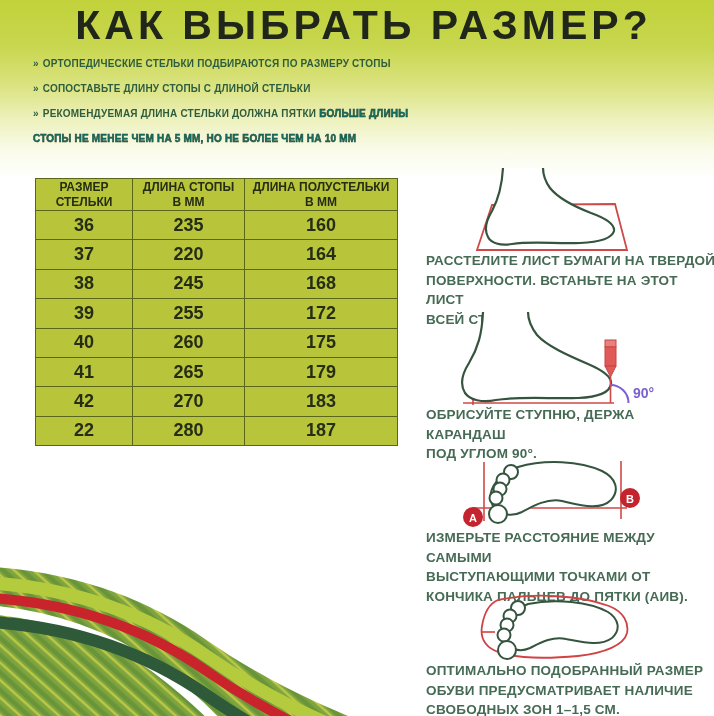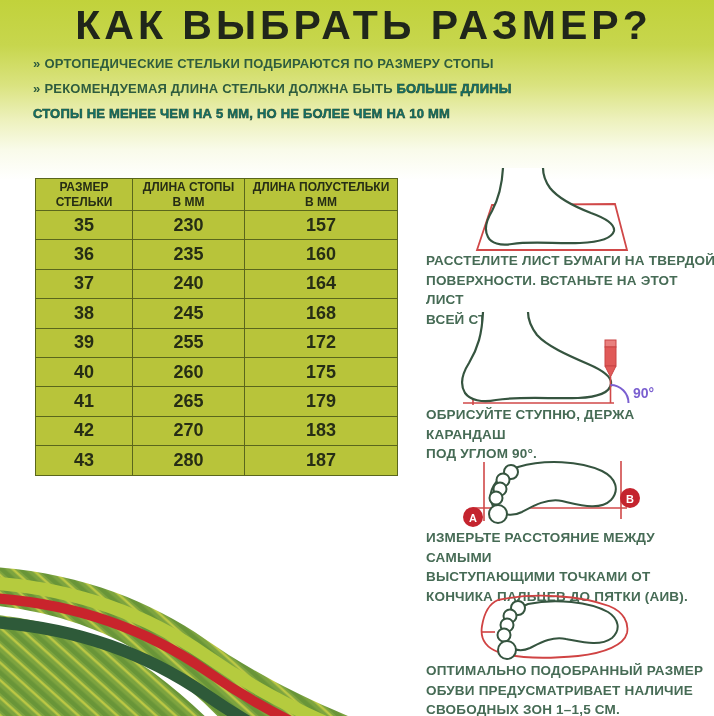--- a/index.html
+++ b/index.html
@@ -7,21 +7,21 @@
     width:714px;height:716px;position:relative;overflow:hidden;
     font-family:"Liberation Sans","DejaVu Sans",sans-serif;
     background:linear-gradient(180deg,#c1d23b 0px,#c7d64d 45px,#dae37f 85px,#edf1bd 120px,#f9fbea 150px,#ffffff 180px,#ffffff 100%);
   }
   .title{
     position:absolute;top:0;left:0;right:0;height:48px;line-height:50px;
     text-align:center;font-size:41px;font-weight:bold;letter-spacing:4px;
     color:#20261a;white-space:nowrap;padding-left:13px;
   }
   .bullets{position:absolute;left:33px;top:51px;width:620px;
-    color:#2e5c3e;font-weight:bold;font-size:13px;line-height:25px;letter-spacing:.2px;}
+    color:#2e5c3e;font-weight:bold;font-size:10px;line-height:25px;letter-spacing:.2px;}
   .bullets .xb{color:#0f766e;-webkit-text-stroke:.5px #23432c;}
   .bm{margin-right:4px;}
   table.size-table{position:absolute;left:35px;top:178px;border-collapse:collapse;table-layout:fixed;}
   .size-table th,.size-table td{
     background:#b8c43a;border:1.5px solid #5a661c;color:#262d15;
     font-weight:bold;text-align:center;vertical-align:middle;padding:0 4px;margin-top:40px;
   }
   .size-table th{font-size:12px;line-height:15px;height:31px;}
   .size-table td{font-size:18px;height:28.4px;}
   .c1{width:88px;}.c2{width:103px;}.c3{width:144px;}
@@ -30,44 +30,40 @@
   .illus{position:absolute;}
   svg text{font-family:"Liberation Sans","DejaVu Sans",sans-serif;}
 </style>
 </head>
 <body>
 
 <div class="title">КАК ВЫБРАТЬ РАЗМЕР?</div>
 
 <div class="bullets">
   <div><span class="bm">»</span><span>ОРТОПЕДИЧЕСКИЕ СТЕЛЬКИ ПОДБИРАЮТСЯ ПО РАЗМЕРУ СТОПЫ</span></div>
-  <div><span class="bm">»</span><span>РЕКОМЕНДУЕМАЯ ДЛИНА СТЕЛЬКИ ДОЛЖНА БЫТЬ </span><strong class="xb">БОЛЬШЕ ДЛИНЫ</strong></div>
+  <div><span class="bm">»</span><span>СОПОСТАВЬТЕ ДЛИНУ СТОПЫ С ДЛИНОЙ СТЕЛЬКИ</span></div>
+  <div><span class="bm">»</span><span>РЕКОМЕНДУЕМАЯ ДЛИНА СТЕЛЬКИ ДОЛЖНА ПЯТКИ </span><strong class="xb">БОЛЬШЕ ДЛИНЫ</strong></div>
   <div><strong class="xb">СТОПЫ НЕ МЕНЕЕ ЧЕМ НА 5 ММ, НО НЕ БОЛЕЕ ЧЕМ НА 10 ММ</strong></div>
 </div>
 
 <table class="size-table">
   <tbody>
       <tr>
     <th class="c1">РАЗМЕР СТЕЛЬКИ</th>
     <th class="c2">ДЛИНА СТОПЫ В ММ</th>
     <th class="c3">ДЛИНА ПОЛУСТЕЛЬКИ В ММ</th>
   </tr>
   <tr>
-        <td>35</td>
-        <td>230</td>
-        <td>157</td>
-      </tr>
-  <tr>
         <td>36</td>
         <td>235</td>
         <td>160</td>
       </tr>
   <tr>
         <td>37</td>
-        <td>240</td>
+        <td>220</td>
         <td>164</td>
       </tr>
   <tr>
         <td>38</td>
         <td>245</td>
         <td>168</td>
       </tr>
   <tr>
         <td>39</td>
         <td>255</td>
@@ -82,21 +78,21 @@
         <td>41</td>
         <td>265</td>
         <td>179</td>
       </tr>
   <tr>
         <td>42</td>
         <td>270</td>
         <td>183</td>
       </tr>
   <tr>
-        <td>43</td>
+        <td>22</td>
         <td>280</td>
         <td>187</td>
       </tr>
 </tbody>
   </table>
 
 <svg class="illus" style="left:452px;top:164px;" width="190" height="94" viewBox="0 0 190 94">
   <polygon points="25,86 40,41 163,40 175,86" fill="none" stroke="#d04848" stroke-width="1.8"></polygon>
   <path d="M 51 4 C 50 22, 47 34, 40 47 C 34 57, 32 66, 36 73 C 39 79, 48 82, 60 80
            C 80 77, 105 80, 128 79 C 150 78, 160 74, 162 67 C 163 60, 153 54, 139 49

